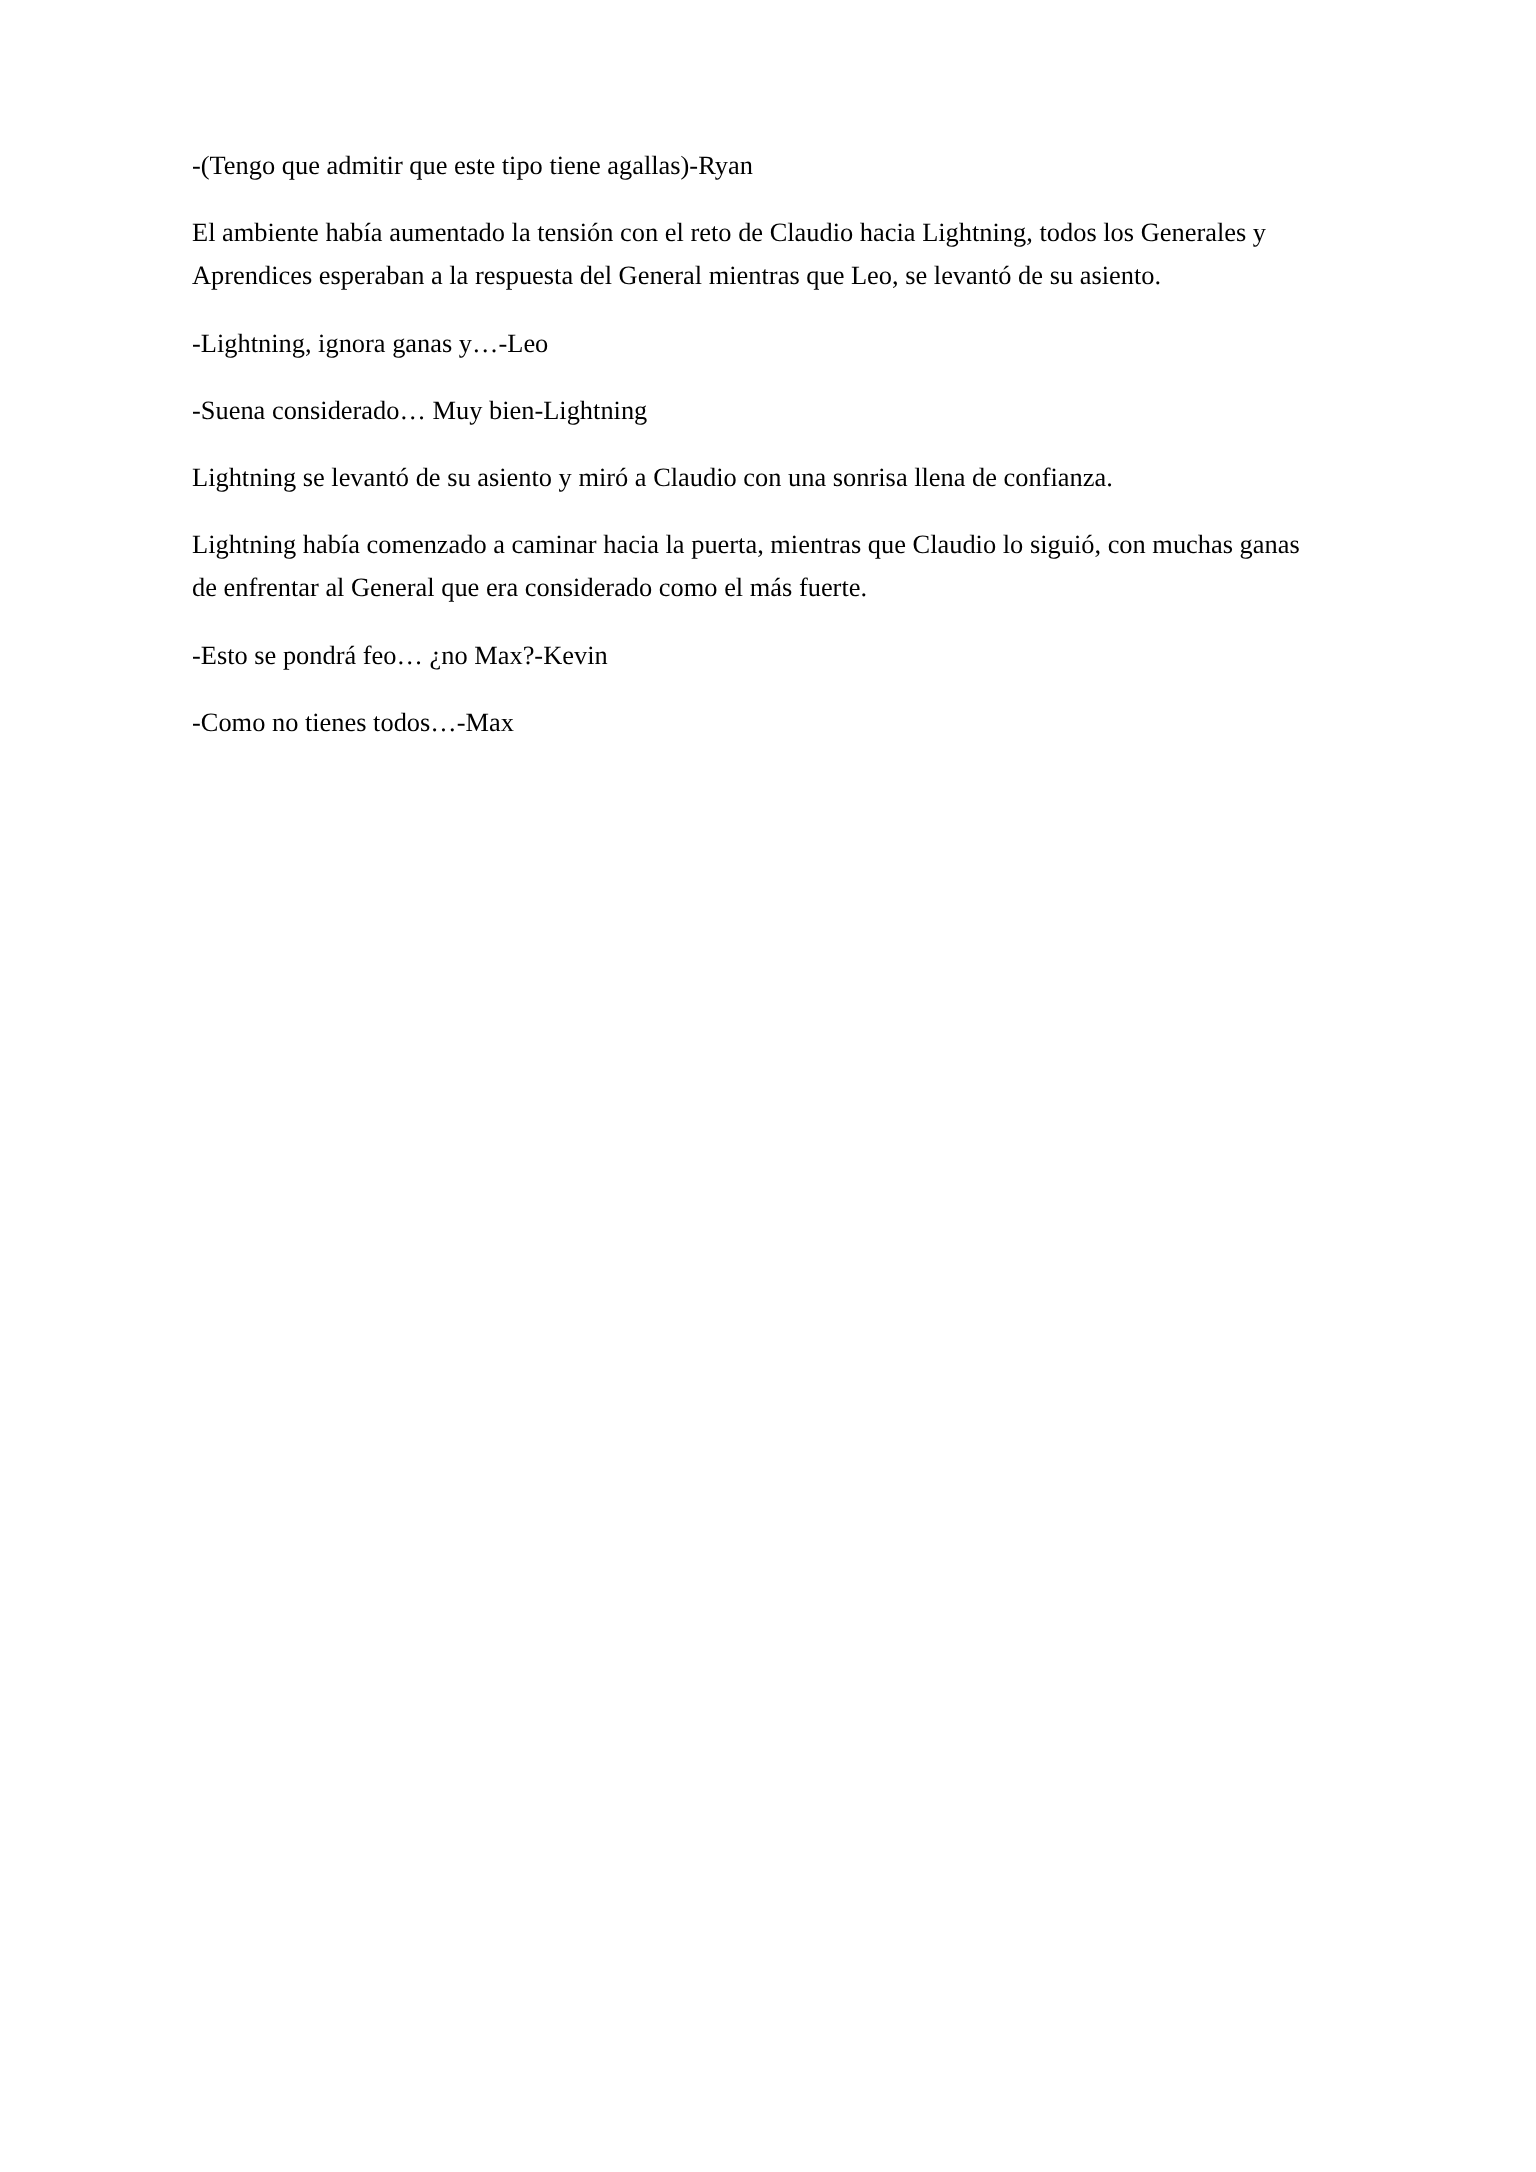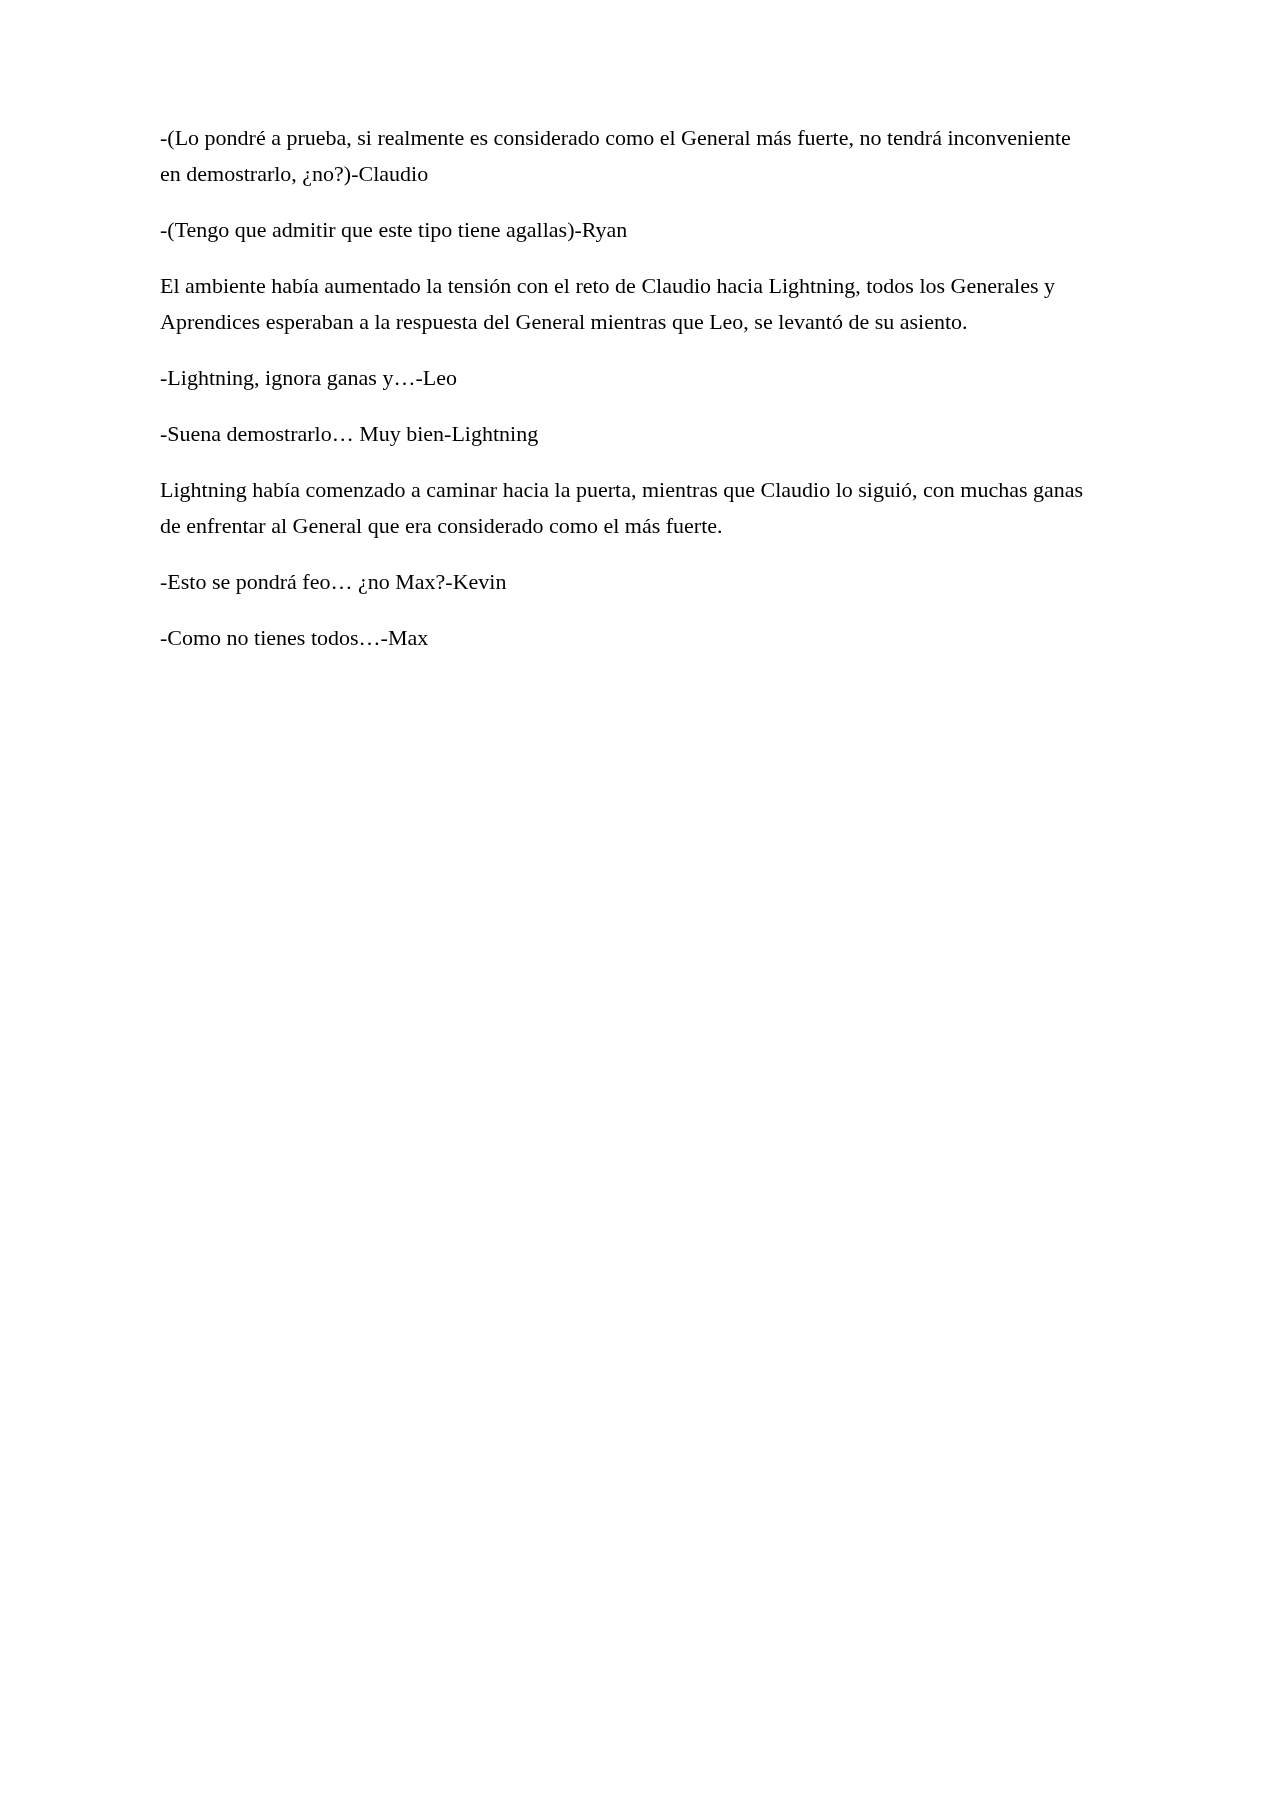--- a/index.html
+++ b/index.html
@@ -29,22 +29,22 @@
     font-weight: normal;
   }
   .para.italic {
   }
 </style>
 </head>
 <body>
 
 <div class="page">
   <div class="content">
-    <p class="para">-(Lo pondré a prueba, si realmente es considerado como el General más fuerte, no tendrá inconveniente en demostrarlo, ¿no?)-Claudio</p>
     <p class="para">-(Tengo que admitir que este tipo tiene agallas)-Ryan</p>
     <p class="para italic">El ambiente había aumentado la tensión con el reto de Claudio hacia Lightning, todos los Generales y Aprendices esperaban a la respuesta del General mientras que Leo, se levantó de su asiento.</p>
     <p class="para">-Lightning, ignora ganas y…-Leo</p>
-    <p class="para">-Suena demostrarlo… Muy bien-Lightning</p>
+    <p class="para">-Suena considerado… Muy bien-Lightning</p>
+    <p class="para italic">Lightning se levantó de su asiento y miró a Claudio con una sonrisa llena de confianza.</p>
     <p class="para italic">Lightning había comenzado a caminar hacia la puerta, mientras que Claudio lo siguió, con muchas ganas de enfrentar al General que era considerado como el más fuerte.</p>
     <p class="para">-Esto se pondrá feo… ¿no Max?-Kevin</p>
     <p class="para">-Como no tienes todos…-Max</p>
   </div>
 </div>
 
 </body></html>

